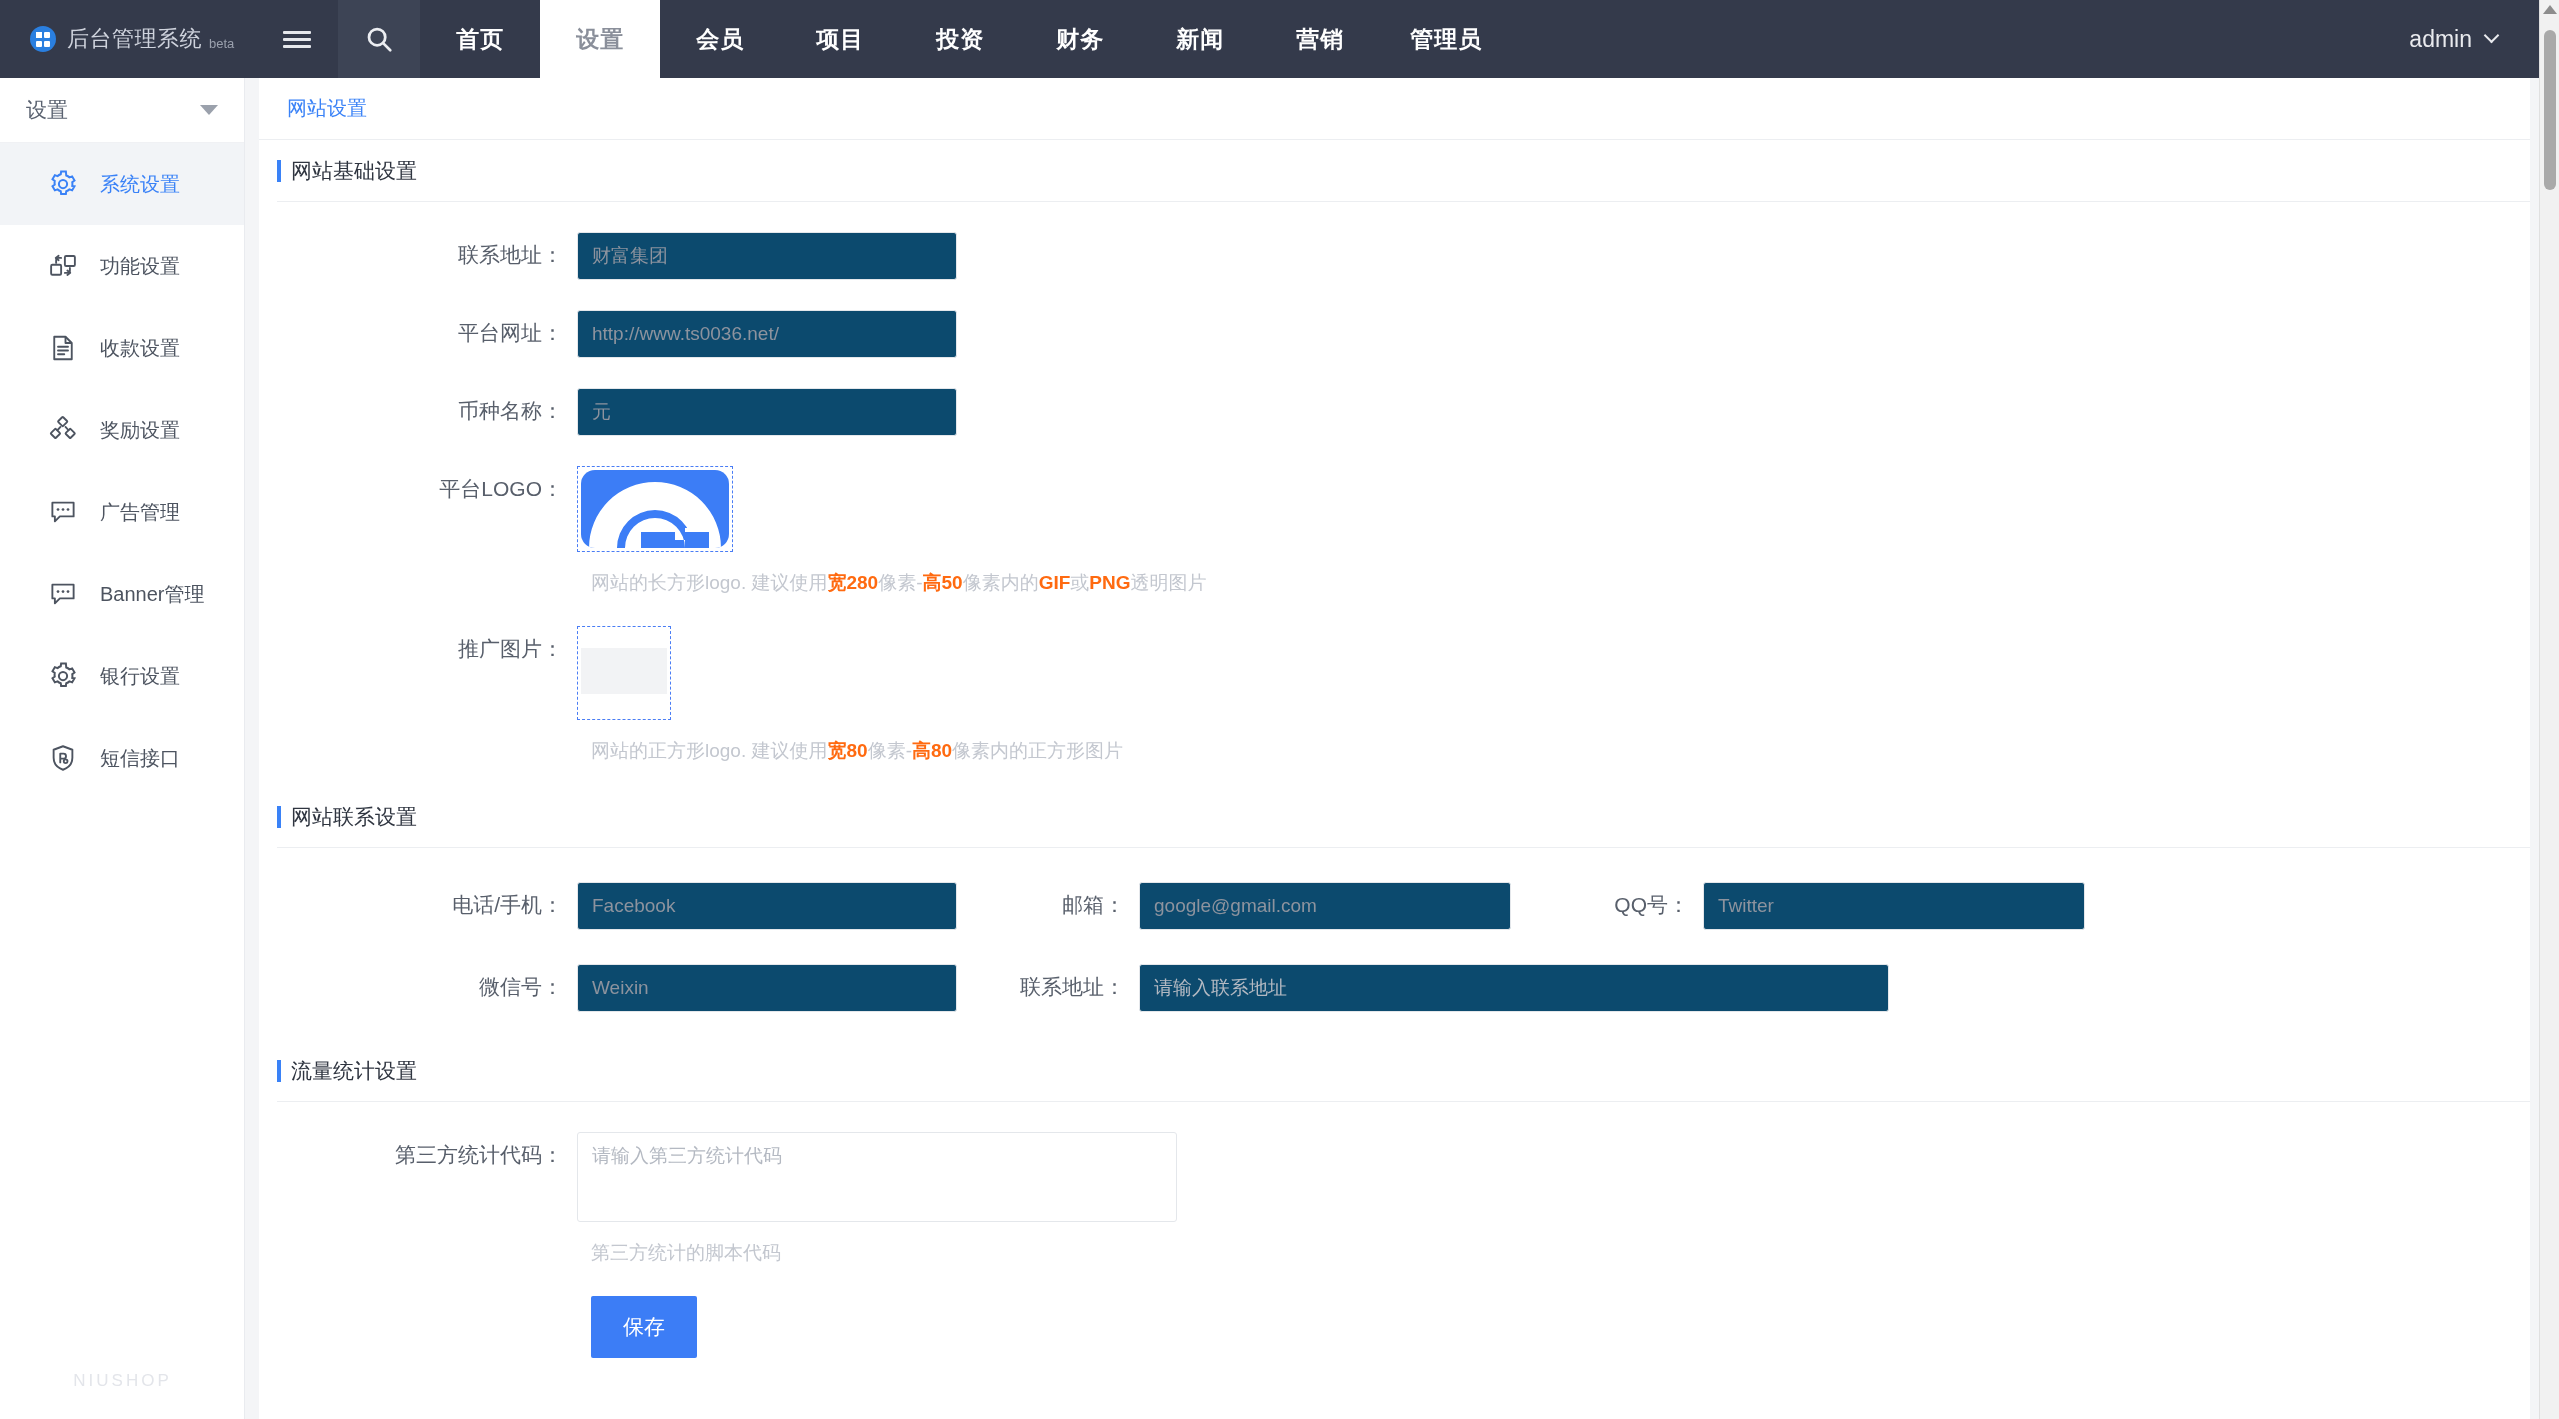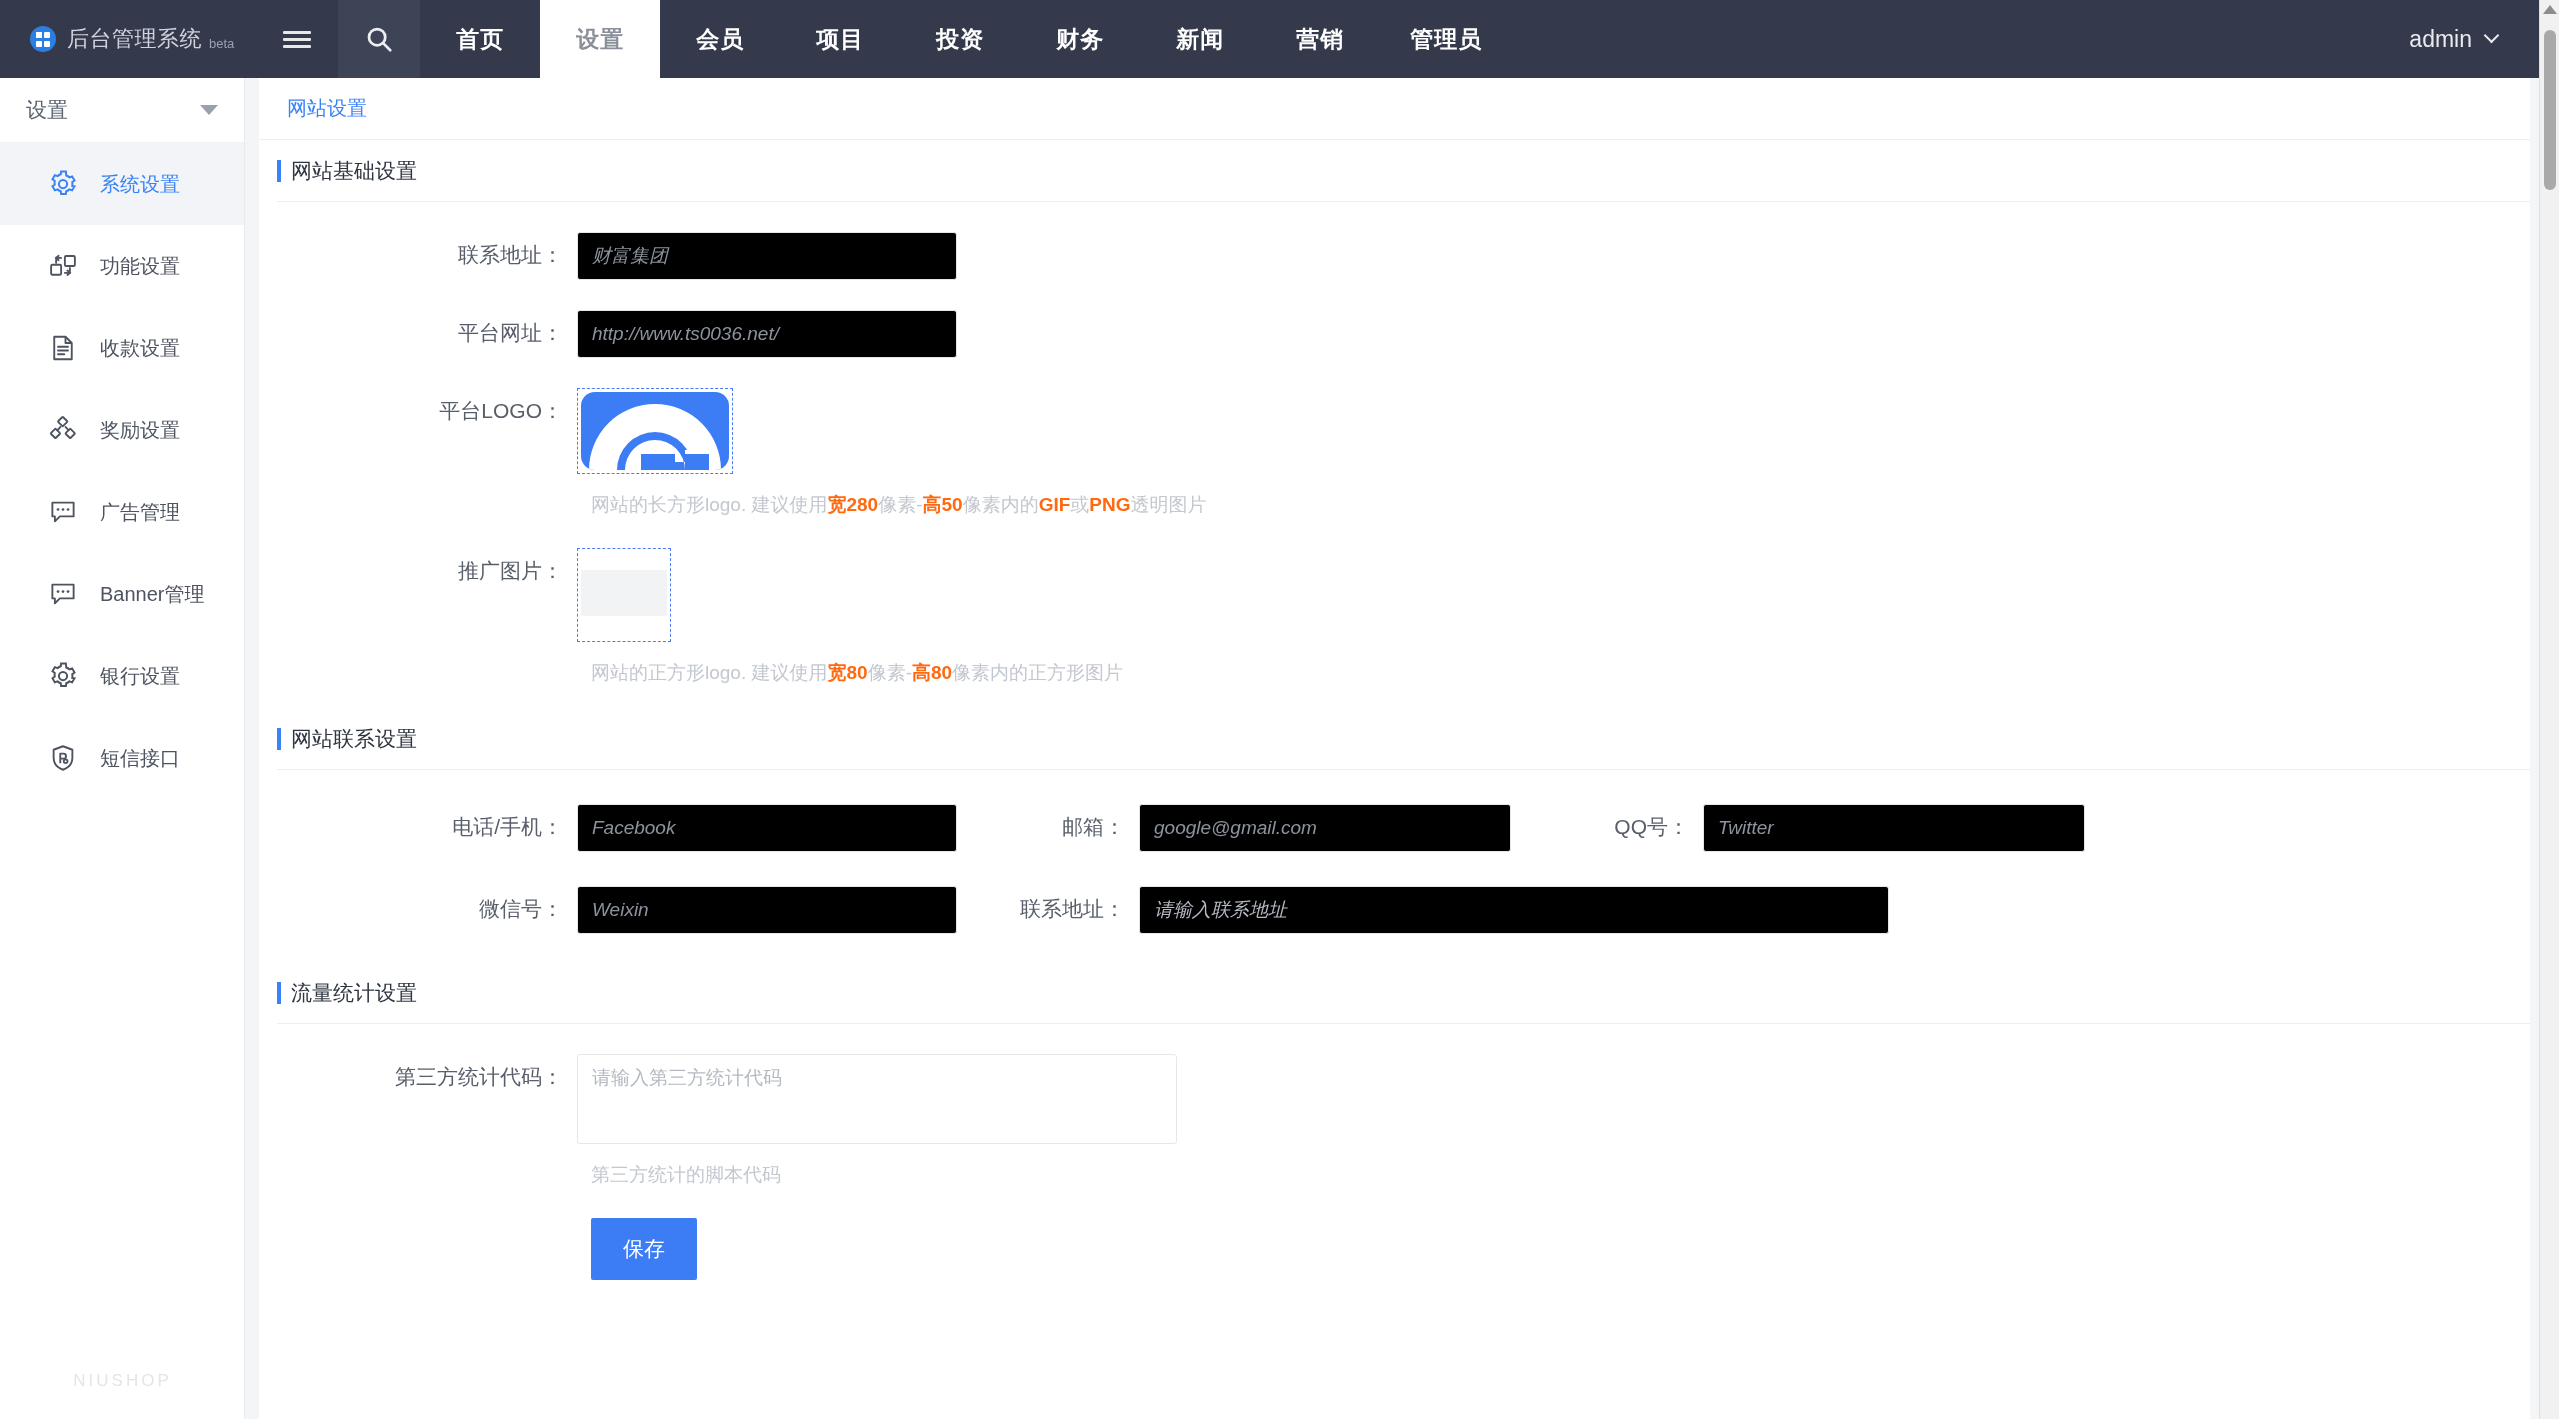--- a/index.html
+++ b/index.html
@@ -154,22 +154,22 @@
 
   .field-row {
     display: flex; align-items: flex-start; margin-top: 30px;
   }
   .f-label {
     width: 300px; text-align: right; padding-right: 14px;
     font-size: 21px; color: #585f6b; padding-top: 9px; flex: none;
   }
   .f-input {
     height: 48px; border: 1px solid #e4e7eb; border-radius: 3px;
-    background: #000000; font-size: 19px; color: #8d939e;
-    padding: 0 14px; outline: none; font-family: inherit; font-style: italic;
+    background: #0c4a6e; font-size: 19px; color: #8d939e;
+    padding: 0 14px; outline: none; font-family: inherit;
   }
   .f-input::placeholder { color: #b4b9c2; }
   .w-380 { width: 380px; }
 
   .hint {
     font-size: 19px; color: #c3c7cf; margin-top: 18px; margin-left: 300px;
     padding-left: 14px;
   }
   .hint b { color: #ff6a10; font-weight: bold; }
 
@@ -382,20 +382,24 @@
     <div class="field-row">
       <div class="f-label">联系地址：</div>
       <input class="f-input w-380" value="财富集团" style="">
     </div>
 
     <div class="field-row">
       <div class="f-label">平台网址：</div>
       <input class="f-input w-380" value="http://www.ts0036.net/" style="">
     </div>
 
+    <div class="field-row">
+      <div class="f-label">币种名称：</div>
+      <input class="f-input w-380" value="元" style="">
+    </div>
 
     <div class="field-row">
       <div class="f-label">平台LOGO：</div>
       <div class="upload-box">
         <div class="logo-thumb">
           <svg width="148" height="78" viewBox="0 0 148 78">
             <path d="M8 78 A66 66 0 0 1 140 78 L112 78 A38 38 0 0 0 36 78 Z" fill="#ffffff"></path>
             <path d="M44 78 A30 30 0 0 1 104 78 L104 58 L128 58 L128 78 L116 78 L116 70 L92 70 L92 78 Z" fill="#ffffff"></path>
             <rect x="60" y="62" width="34" height="16" fill="#3c7df6"></rect>
             <rect x="104" y="62" width="24" height="16" fill="#3c7df6"></rect>

